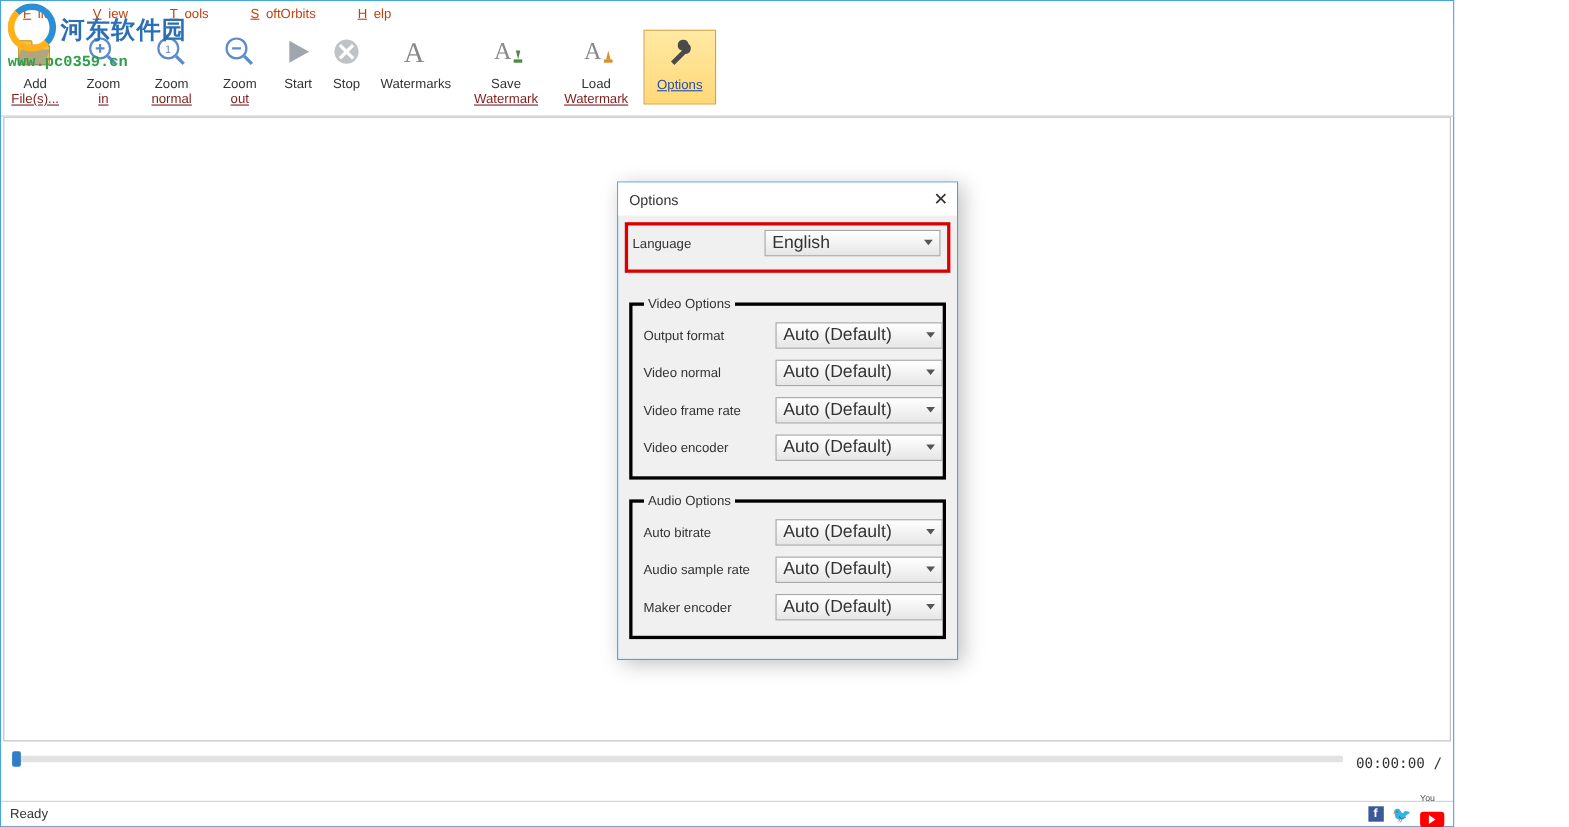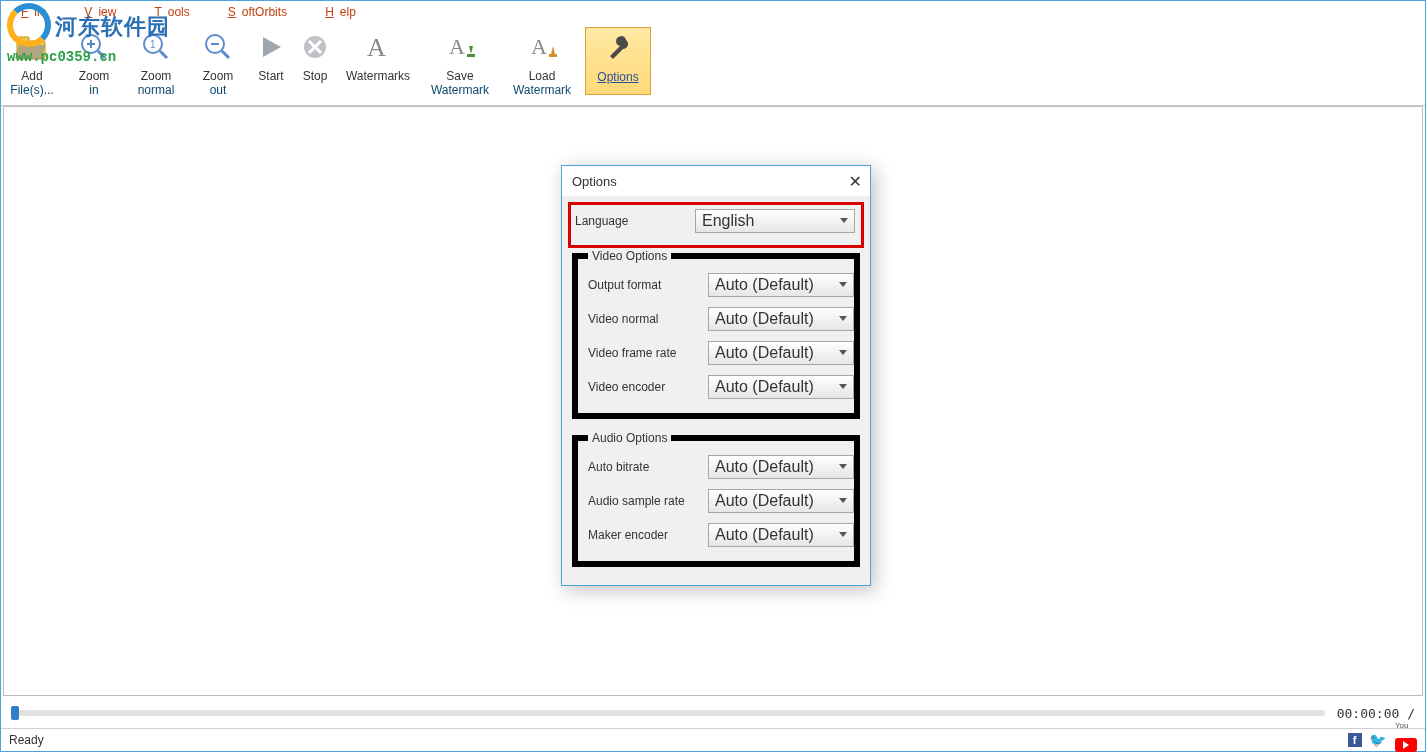--- a/index.html
+++ b/index.html
@@ -1,58 +1,58 @@
 <!DOCTYPE html>
 <html><head>
 <meta charset="utf-8">
 <style>
 html,body{margin:0;padding:0;width:1426px;height:752px;font-family:"Segoe UI",Tahoma,sans-serif;font-size:12px;background:#fff;color:#000;overflow:hidden}
-.window{width:1426px;height:752px;border:1px solid #4aa3df;box-sizing:border-box;display:flex;flex-direction:column;position:relative}
+.window{width:1322px;height:752px;border:1px solid #4aa3df;box-sizing:border-box;display:flex;flex-direction:column;position:relative}
 .titlebar{height:30px;display:flex;align-items:center;padding:0 0 0 8px;color:#999;font-size:12px;border-bottom:1px solid #e8e8e8;position:relative}
 .titlebar .app-icon{width:16px;height:16px;margin-right:6px;background:#e07030}
 .win-controls{position:absolute;right:0;top:0;display:flex}
 .win-ctrl{width:46px;height:30px;display:flex;align-items:center;justify-content:center;color:#555}
 .menubar{height:22px;display:flex;align-items:center;padding-left:8px;gap:20px;color:#c2410c;font-size:12px}
 .menubar span{padding:2px 6px}
 .menubar .hot{text-decoration:underline}
 .toolbar{height:78px;display:flex;align-items:flex-start;padding:4px 2px 0 2px;border-bottom:1px solid #ccc;background:#fff}
 .tool{display:flex;flex-direction:column;align-items:center;justify-content:flex-start;width:58px;padding-top:2px;margin-right:4px;text-align:center;font-size:12px;color:#5a6b8c;line-height:14px}
 .tool.wide{width:78px}
 .tool .ico{width:36px;height:36px;display:flex;align-items:center;justify-content:center;margin-bottom:4px}
 .tool.options{border:1px solid #d8a43a;background:linear-gradient(#ffe9a4,#ffd978);padding:2px 4px;width:56px;height:62px;margin-top:0}
 .tool.options .lbl{color:#3356a7;text-decoration:underline}
 .tool .lbl{color:#333}
-.tool .lblu{color:#0c4a6e}
+.tool .lblu{text-decoration:underline;color:#7f1d1d}
 .main{flex:1;border:1px solid #bcbcbc;margin:0 2px 2px 2px;background:#fff;position:relative}
 .logo-overlay{position:absolute;left:6px;top:8px;z-index:50;pointer-events:none;font-weight:bold}
 .logo-overlay .cn{color:#2b6fb5;font-size:22px;font-family:"Microsoft YaHei",sans-serif;letter-spacing:1px}
 .logo-overlay .url{color:#2fa04a;font-size:14px;font-family:Liberation Mono, monospace;margin-top:-4px}
 .logo-overlay .glyph{width:44px;height:44px;border:6px solid #ffb11a;border-top-color:#2b8fd6;border-right-color:#2b8fd6;border-radius:50%;display:inline-block;vertical-align:middle;margin-right:4px;box-sizing:border-box;position:relative;top:-6px}
-.timeline{height:30px;display:flex;align-items:center;padding:0 8px;margin:0 2px}
+.timeline{height:30px;display:flex;align-items:flex-start;padding:0 8px;margin:11px 2px}
 .track{flex:1;height:6px;background:#e2e2e2;position:relative;border-radius:2px}
 .track .thumb{position:absolute;left:0;top:-4px;width:8px;height:14px;background:#2f7ec7;border-radius:2px}
 .time-readout{font-family:Consolas,monospace;font-size:13px;color:#333;margin-left:12px}
 .statusbar{height:22px;border-top:1px solid #d0d0d0;display:flex;align-items:center;padding:0 8px;font-size:12px;color:#333;justify-content:space-between}
 .social{display:flex;gap:8px;align-items:center}
 .social .fb{width:14px;height:14px;background:#3b5998;color:#fff;display:flex;align-items:center;justify-content:center;font-weight:bold;font-size:11px}
 .social .tw{color:#1da1f2;font-size:14px}
 .social .yt{width:22px;height:14px;background:#f00;border-radius:3px;position:relative}
 .social .yt::after{content:"";position:absolute;left:8px;top:3px;border-left:6px solid #fff;border-top:4px solid transparent;border-bottom:4px solid transparent}
 .social .ytw{font-size:8px;color:#555;position:relative;top:-8px}
 
 
 .dialog{position:absolute;left:560px;top:164px;width:308px;background:#f0f0f0;border:1px solid #4aa3df;box-shadow:4px 4px 18px rgba(0,0,0,.25);z-index:100}
 .dlg-title{height:30px;display:flex;align-items:center;justify-content:space-between;padding:0 8px 0 10px;background:#fff;font-size:13px;color:#333}
 .dlg-body{padding:10px 10px 6px 10px}
 .row{display:flex;align-items:center;margin-bottom:10px}
 .row label{width:120px;font-size:12px;color:#333}
 .combo{flex:1;height:22px;border:1px solid #a7a7a7;background:linear-gradient(#fff,#e6e6e6);display:flex;align-items:center;padding:0 18px 0 6px;font-size:16px;position:relative;color:#333}
 .combo::after{content:"";position:absolute;right:6px;top:8px;border-left:4px solid transparent;border-right:4px solid transparent;border-top:5px solid #555}
-.lang-box{border:3px solid #d90000;padding:4px 6px 2px 4px;margin:-4px -4px 1px -4px}
-fieldset{border:6px solid #000000;margin:0 0 12px 0;padding:10px 0 4px 10px}
+.lang-box{border:3px solid #d90000;padding:4px 6px 2px 4px;margin:-4px -4px 21px -4px}
+fieldset{border:3px solid #000000;margin:0 0 12px 0;padding:10px 0 4px 10px}
 fieldset legend{font-size:12px;color:#333;padding:0 4px}
 .dlg-buttons{display:flex;justify-content:center;gap:10px;padding:8px 0 12px 0}
 .btn{width:84px;height:24px;border:1px solid #9a9a9a;background:linear-gradient(#fff,#e4e4e4);font-size:12px;color:#333;display:flex;align-items:center;justify-content:center}
 .btn.primary{border:1.5px solid #1e74c5}
 .close-x{font-size:16px;color:#333;cursor:pointer}
 
 
 svg{display:block}
 </style>
 </head>

